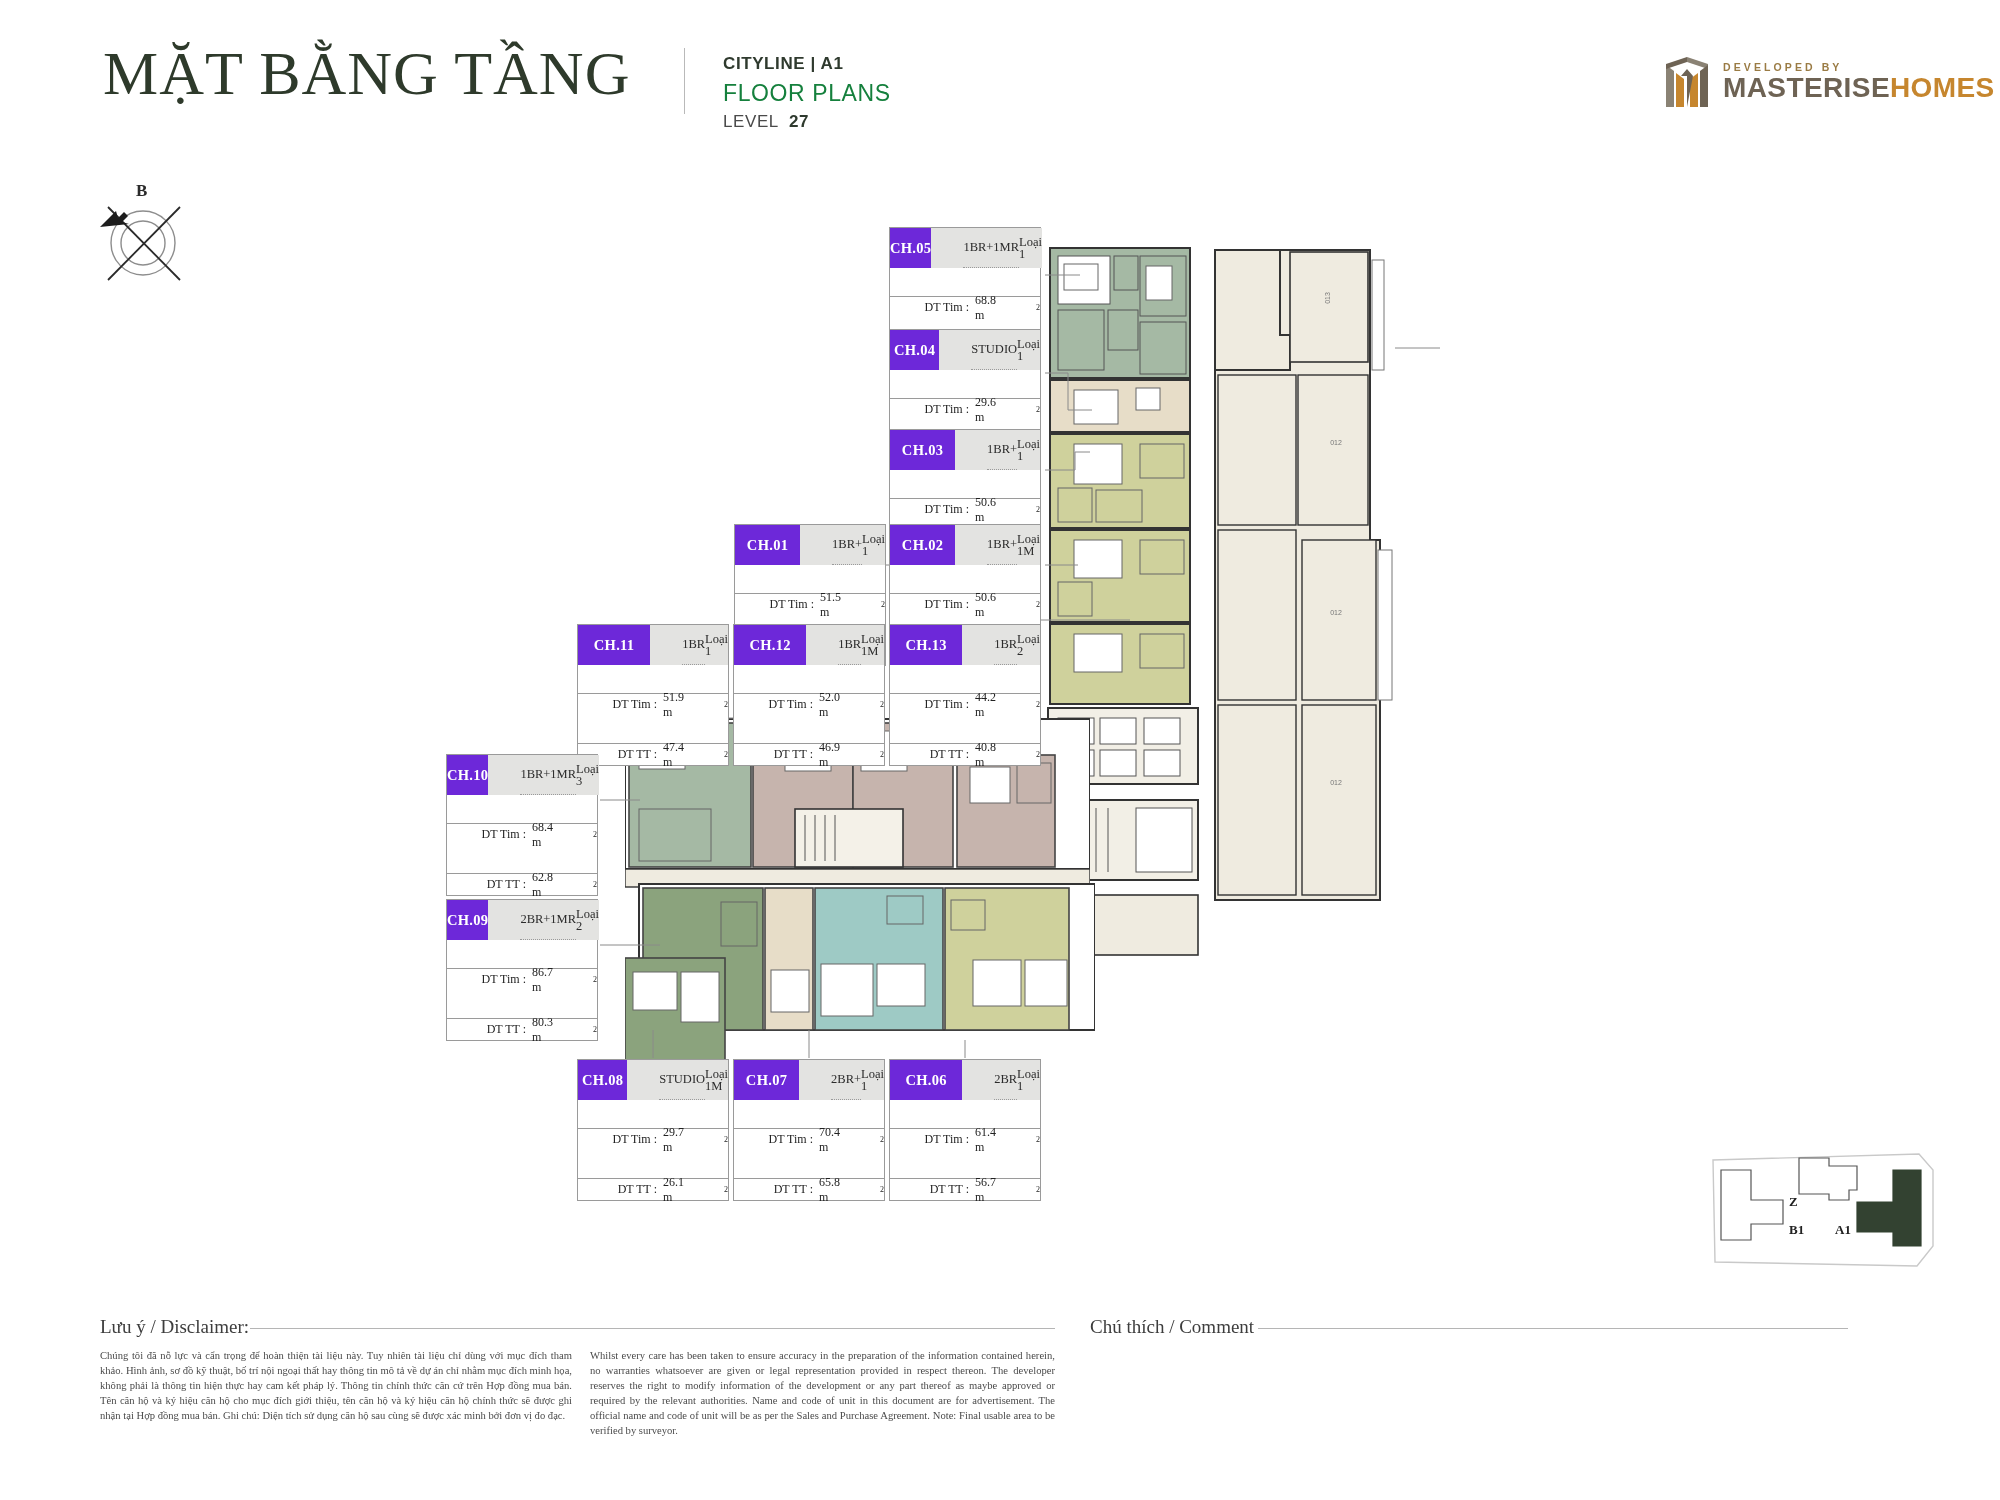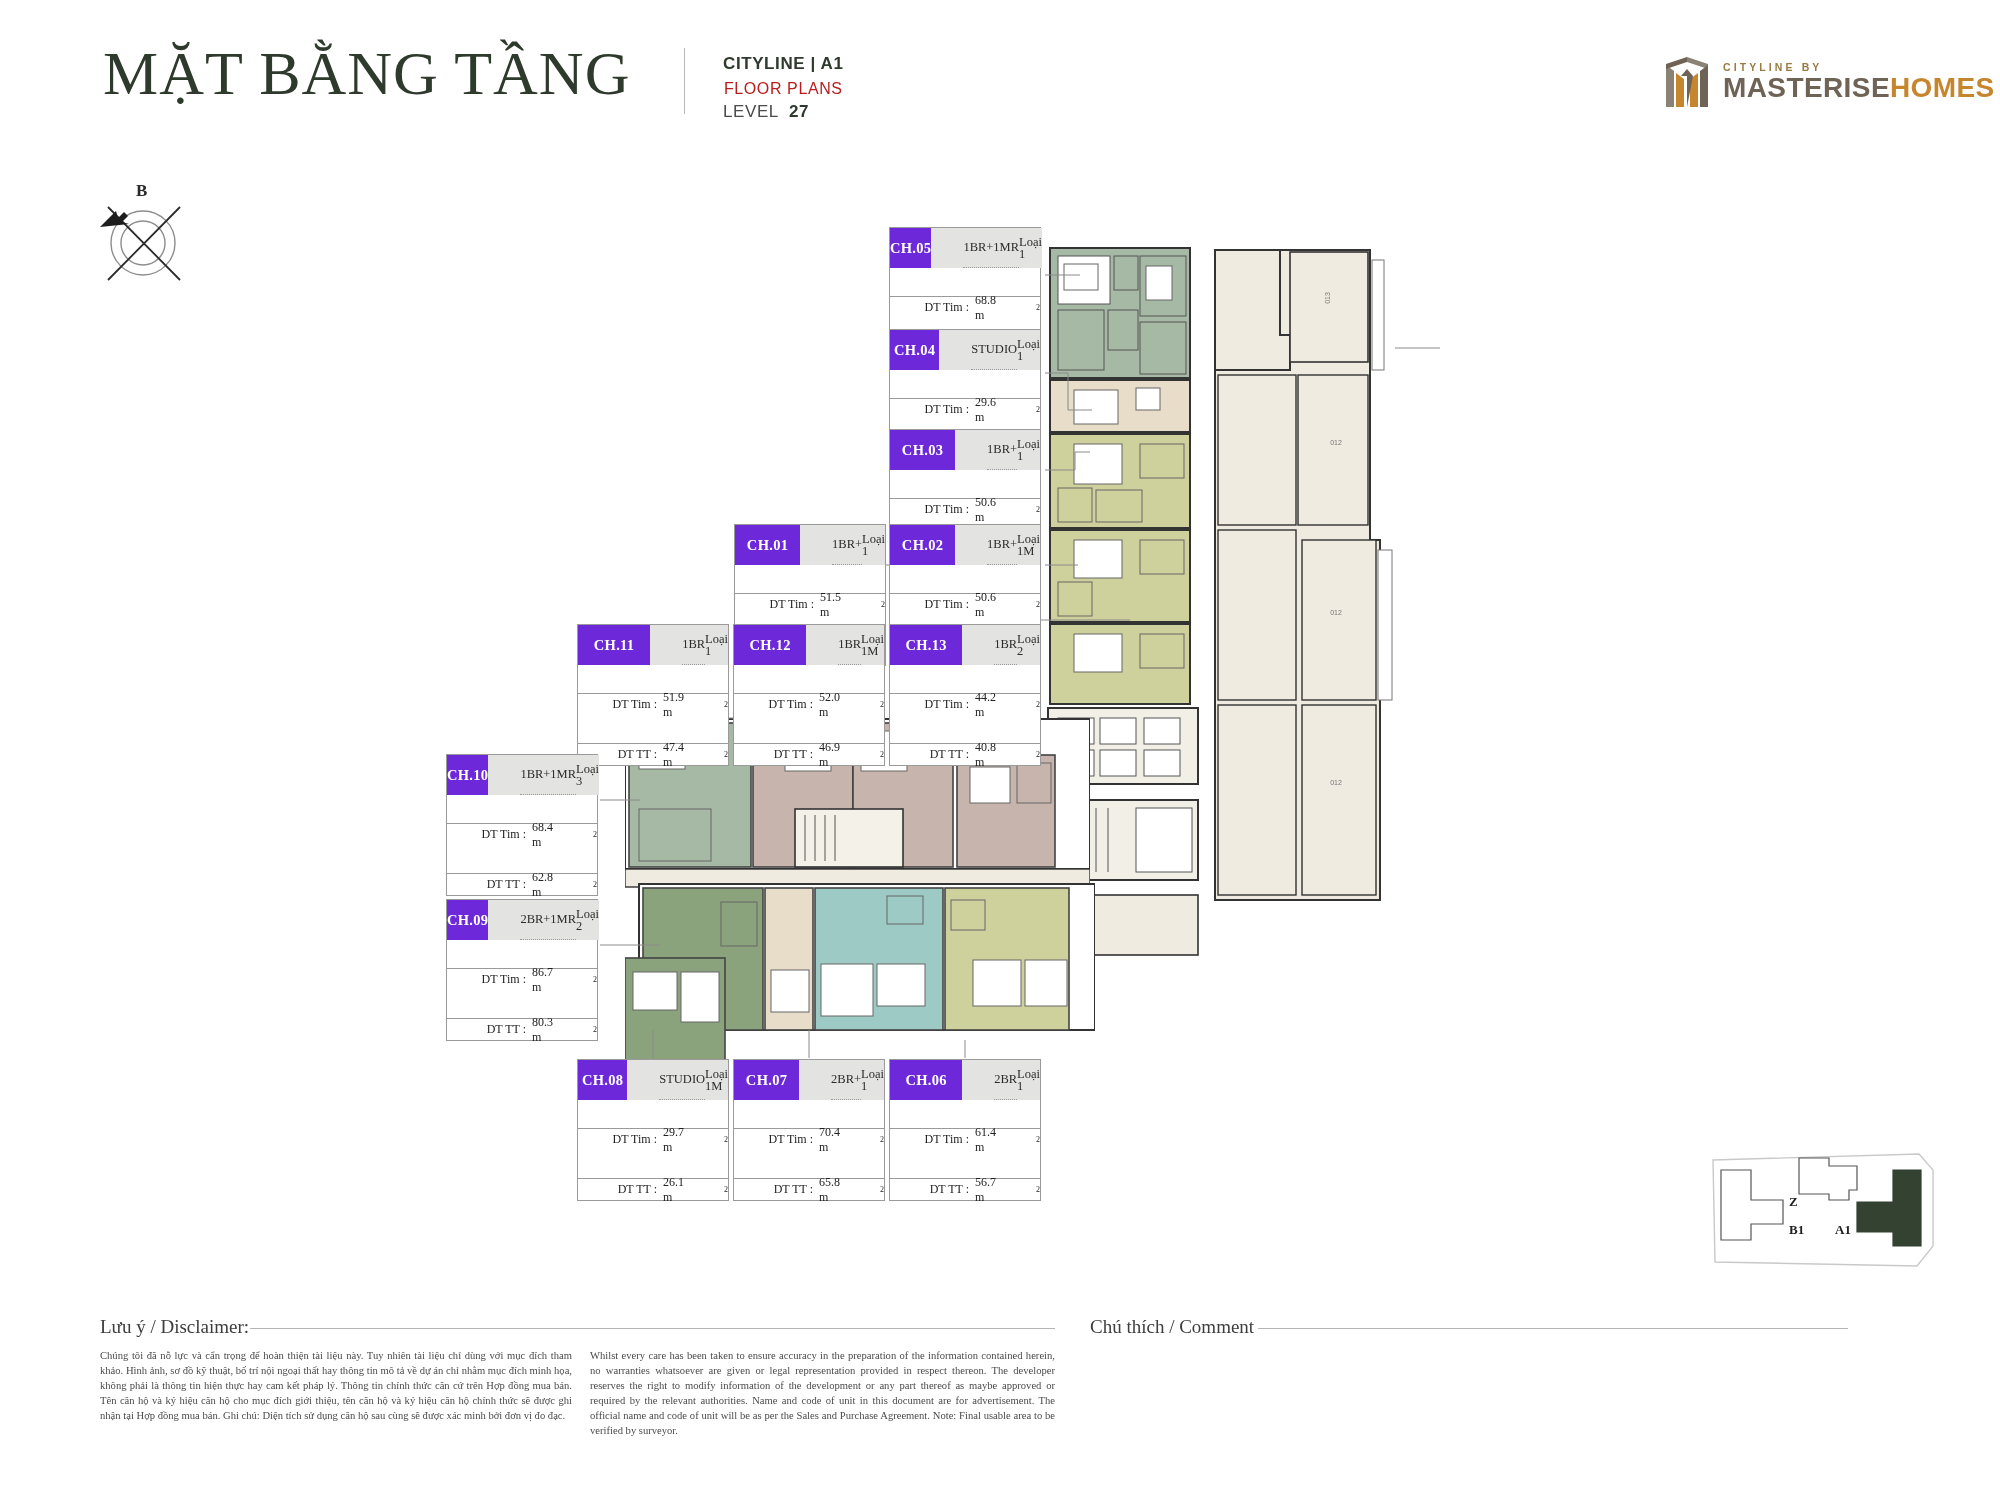--- a/index.html
+++ b/index.html
@@ -14,21 +14,21 @@
   .hdr{position:absolute;left:0;top:0;width:1604px;height:150px;padding-left:12px;}
   .hdr-title{
     position:absolute;left:103px;top:38px;
     font-family:"Liberation Serif", serif;
     font-size:62px;letter-spacing:1px;color:#2e3a2b;font-weight:400;
     white-space:nowrap;
   }
   .hdr-divider{position:absolute;left:684px;top:48px;width:1px;height:66px;background:#b9b9b9;}
   .hdr-sub{position:absolute;left:723px;top:52px;line-height:1.45;}
   .hdr-sub .l1{font-size:17px;font-weight:bold;color:#2f3a2e;letter-spacing:.6px;}
-  .hdr-sub .l2{font-size:16px;color:#b91c1c;letter-spacing:.6px;text-align:center;}
+  .hdr-sub .l2{font-size:23px;color:#15803d;letter-spacing:.6px;text-align:center;}
   .hdr-sub .l3{font-size:17px;color:#4a4a4a;letter-spacing:.6px;}
   .hdr-sub .l3 b{font-weight:bold;color:#2f3a2e;}
 
   
   .logo{position:absolute;left:1664px;top:55px;display:flex;align-items:center;gap:13px;}
   .logo-mark{width:46px;height:54px;position:relative;}
   .logo-txt .dev{font-size:10.5px;letter-spacing:3.1px;color:#9a7b44;font-weight:bold;}
   .logo-txt .mh{font-size:28px;letter-spacing:.4px;font-weight:bold;line-height:1.05;}
   .logo-txt .mh .a{color:#6e6354;}
   .logo-txt .mh .b{color:#c6862e;}
@@ -96,21 +96,21 @@
           <path d="M2 10 L2 52 L10 52 L10 16 Z" fill="#8a8274"></path>
           <path d="M12 18 L12 52 L20 52 L20 24 Z" fill="#c6862e"></path>
           <path d="M23 2 L2 9 L2 14 L23 7 Z" fill="#6e6354"></path>
           <path d="M23 2 L44 9 L44 14 L23 7 Z" fill="#8a8274"></path>
           <path d="M44 10 L44 52 L36 52 L36 16 Z" fill="#6e6354"></path>
           <path d="M34 18 L34 52 L26 52 L26 24 Z" fill="#c6862e"></path>
           <path d="M23 14 L17 21 L23 21 L23 52 L23 52 L29 21 L23 14 Z" fill="#6e6354"></path>
         </svg>
       </div>
       <div class="logo-txt">
-        <div class="dev">CITYLINE BY</div>
+        <div class="dev">DEVELOPED BY</div>
         <div class="mh">
           <span class="a">MASTERISE</span><span class="b">HOMES</span>
         </div>
       </div>
     </div>
   </div>
 
   <div class="compass">
     <div class="lbl">B</div>
     <svg width="110" height="105" viewBox="0 0 110 105">

